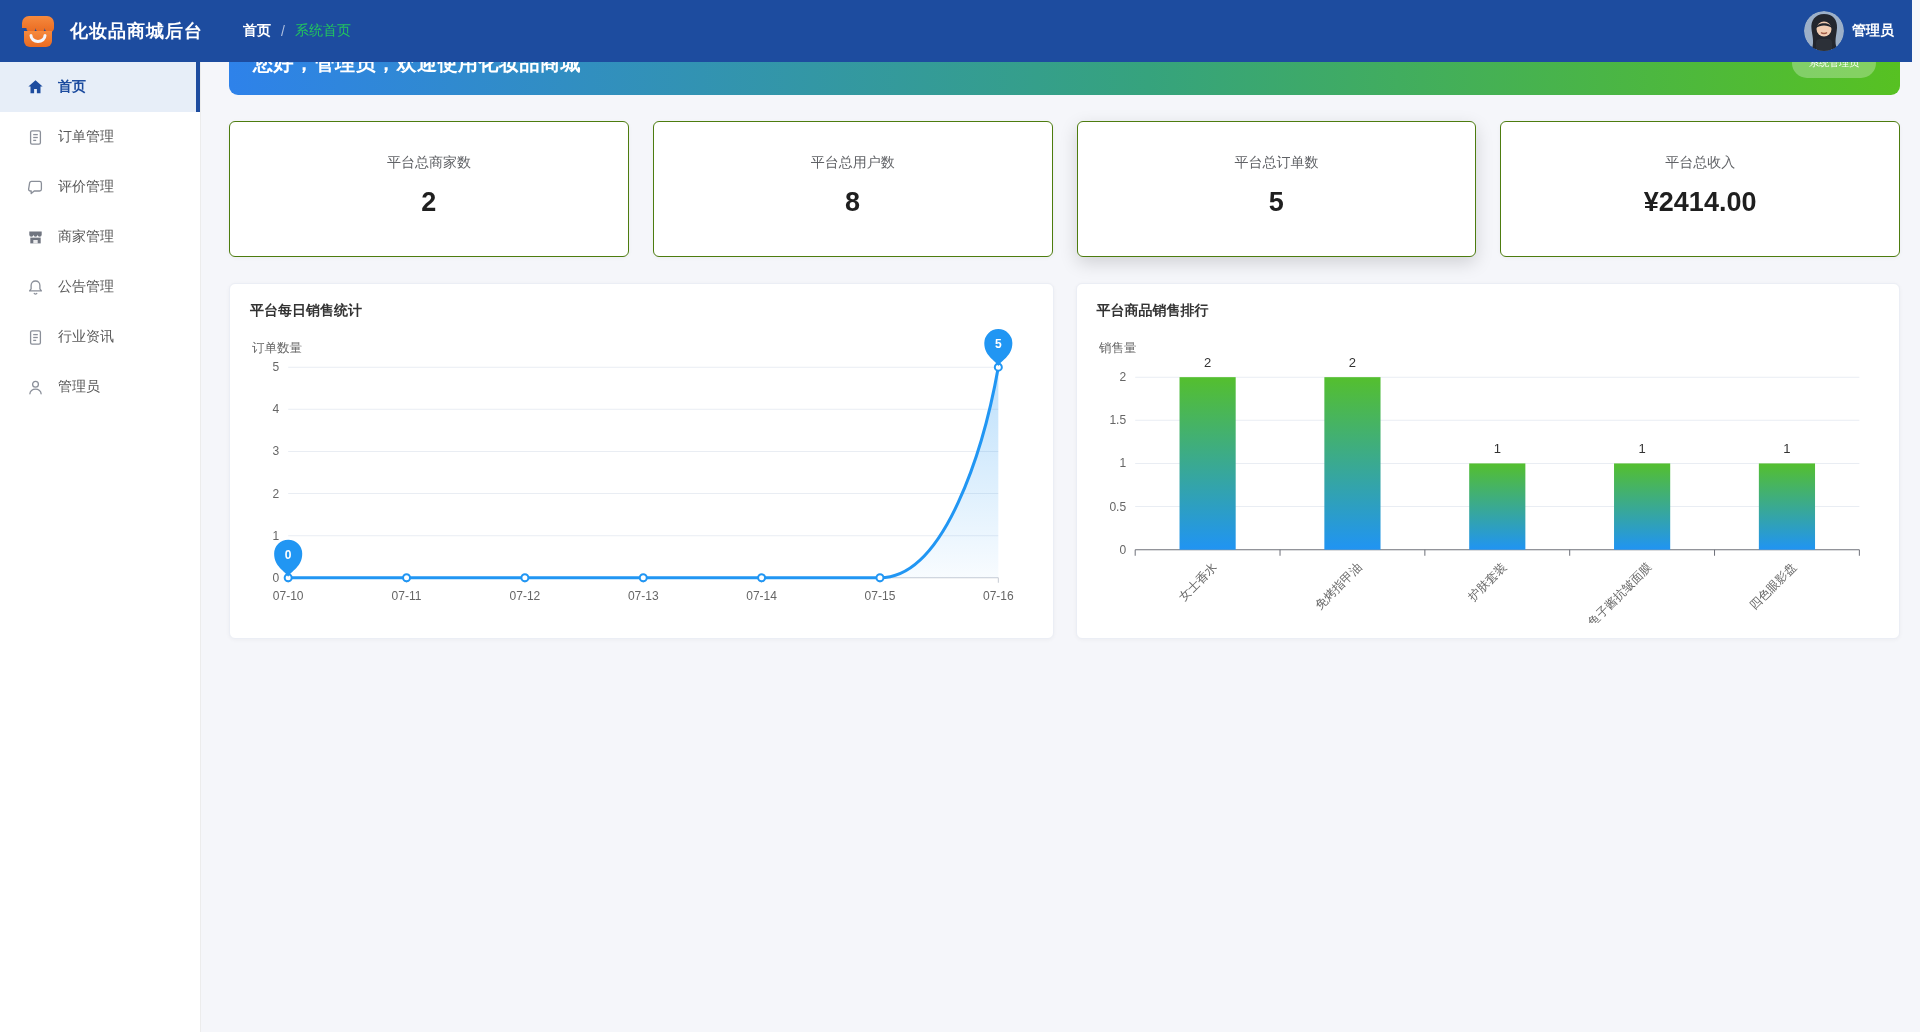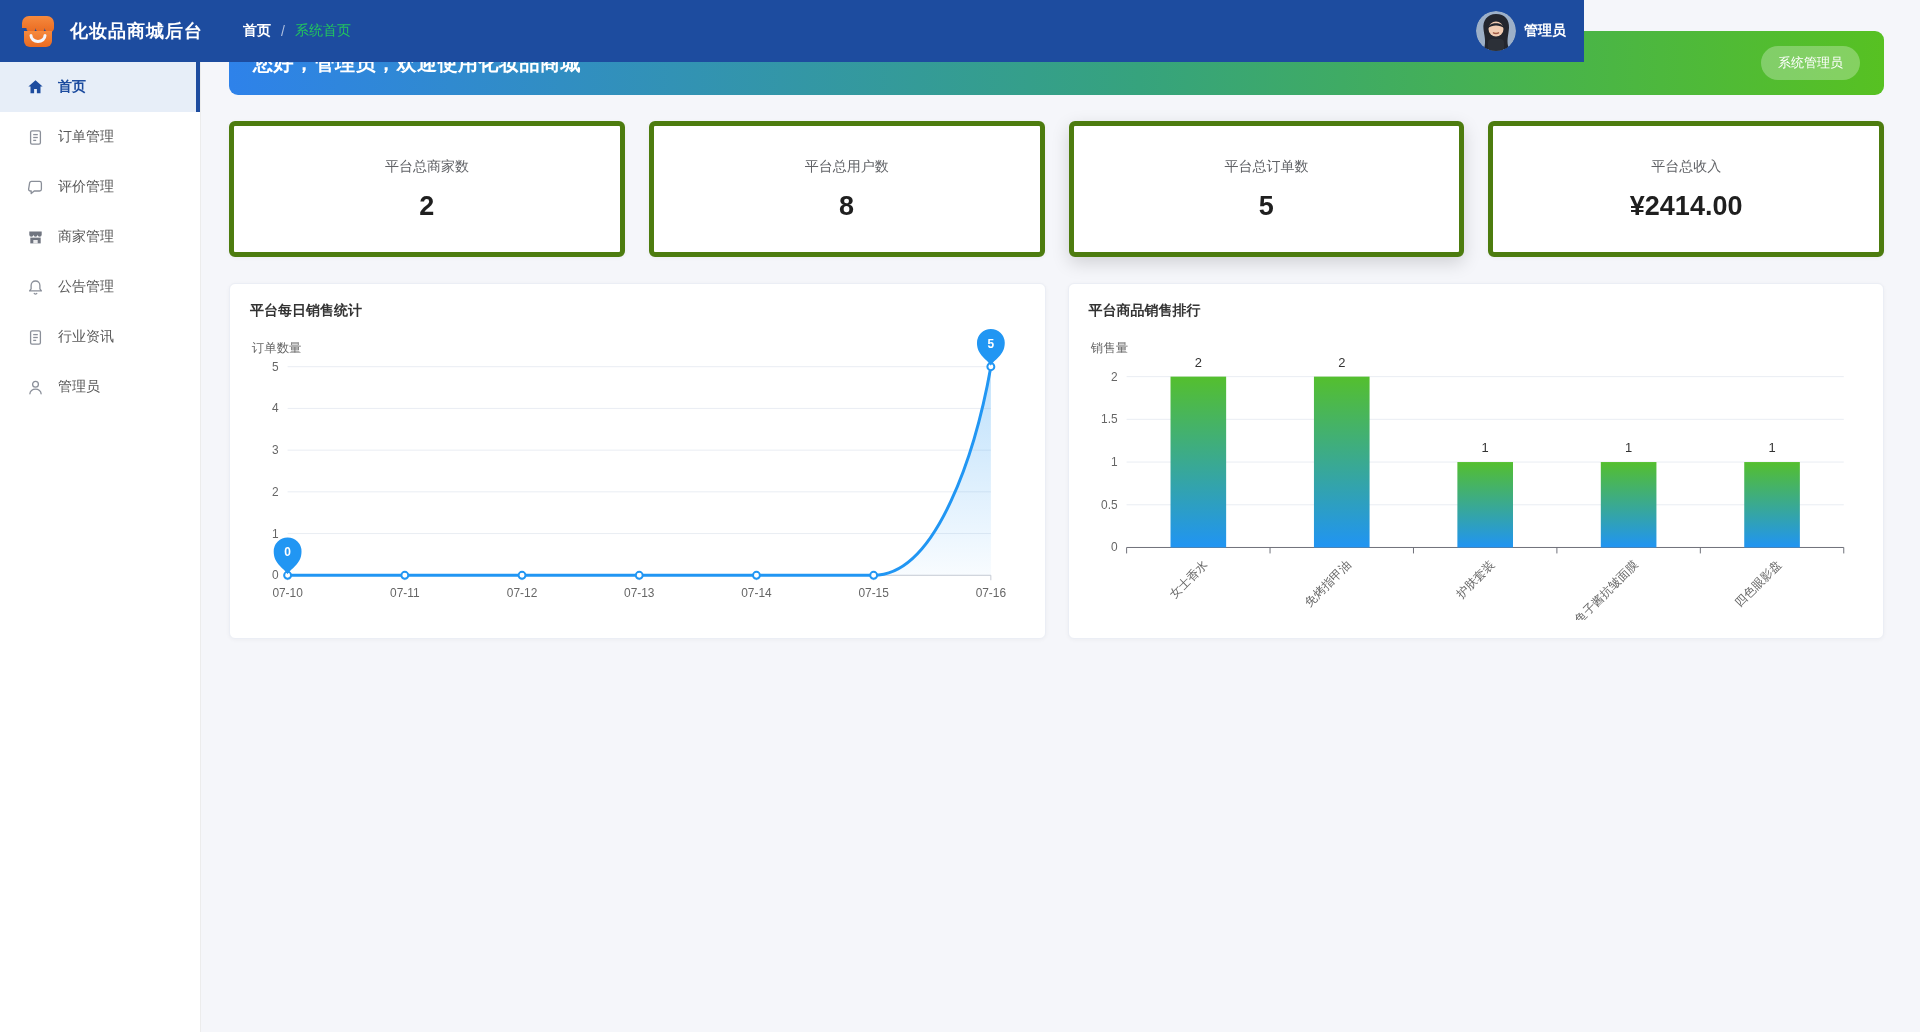--- a/index.html
+++ b/index.html
@@ -1,20 +1,20 @@
 <!DOCTYPE html>
 <html><head>
 <meta charset="utf-8">
 <style>
   * { margin:0; padding:0; box-sizing:border-box; }
   html,body { width:1920px; height:1032px; overflow:hidden; background:#f5f6fa;
               font-family:"Liberation Sans","DejaVu Sans",sans-serif; }
 
   
-  .header { position:fixed; top:0; left:0; width:1584px; height:62px;
+  .header { position:fixed; top:0; left:0; width:1912px; height:62px;
             background:#1d4c9f; display:flex; align-items:center;
             padding:0 18px; z-index:10; }
   .logo { width:40px; height:36px; margin-right:12px; flex:0 0 auto; }
   .app-title { color:#fff; font-size:18px; font-weight:bold; letter-spacing:1px; }
   .breadcrumb { display:flex; align-items:center; margin-left:40px; gap:10px;
                 font-size:14px; }
   .bc-link { color:#fff; font-weight:bold; cursor:pointer; }
   .bc-sep { color:#aebfde; }
   .bc-current { color:#22c55e; }
   .header-right { margin-left:auto; display:flex; align-items:center; gap:8px; }
@@ -26,30 +26,30 @@
   .sidebar { position:fixed; top:62px; left:0; bottom:0; width:201px;
              background:#fff; border-right:1px solid #ececec; padding-top:0; }
   .side-item { height:50px; display:flex; align-items:center; gap:14px;
                padding:0 0 0 26px; font-size:14px; color:#595959; cursor:pointer; }
   .side-item.active { background:#e7eef8; color:#1d4c9f; font-weight:bold;
                       box-shadow:inset -4px 0 0 #1d4c9f; }
   .s-icon { width:18px; height:18px; display:flex; align-items:center;
             justify-content:center; flex:0 0 auto; }
 
   
-  .content { margin-left:201px; padding:31px 36px 0 28px; height:750px; }
+  .content { margin-left:201px; padding:31px 20px 0 28px; height:750px; }
 
   .banner { height:64px; border-radius:9px; display:flex; align-items:center;
             padding:0 24px; background:linear-gradient(90deg,#2e82ea 0%,#36a37d 55%,#57c122 100%); }
   .banner-text { color:#fff; font-size:20px; font-weight:bold; letter-spacing:0.5px; }
   .role-badge { margin-left:auto; background:rgba(255,255,255,0.28); color:#fff;
-                font-size:13px; padding:8px 17px; border-radius:999px; }
+                font-size:10px; padding:8px 17px; border-radius:999px; }
 
   .stats-row { display:flex; gap:24px; margin-top:26px; }
-  .stat-card { flex:1; height:136px; background:#fff; border:5px solid #4d7c0f;
+  .stat-card { flex:1; height:136px; background:#fff; border:1px solid #4d7c0f;
                border-radius:6px; box-shadow:0 1px 4px rgba(0,0,0,0.04);
                text-align:center; padding-top:32px; }
   .stat-card.elevated { box-shadow:0 6px 18px rgba(0,0,0,0.15); }
   .stat-label { font-size:14px; color:#606266; }
   .stat-value { font-size:27px; font-weight:bold; color:#1f1f1f; margin-top:15px;
                 font-family:"Liberation Sans","DejaVu Sans",sans-serif; }
 
   .charts-row { display:flex; gap:22px; margin-top:26px; }
   .chart-card { flex:1; height:356px; background:#fff; border:1px solid #ebeef5;
                 border-radius:6px; box-shadow:0 1px 4px rgba(0,0,0,0.04); }

